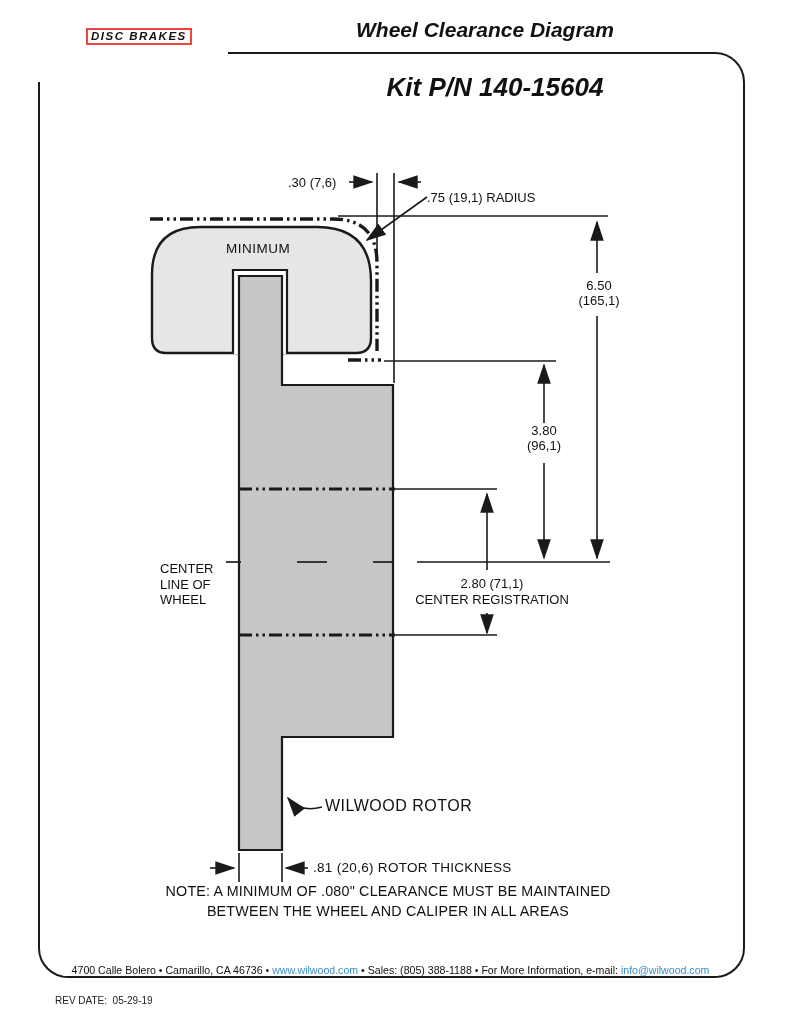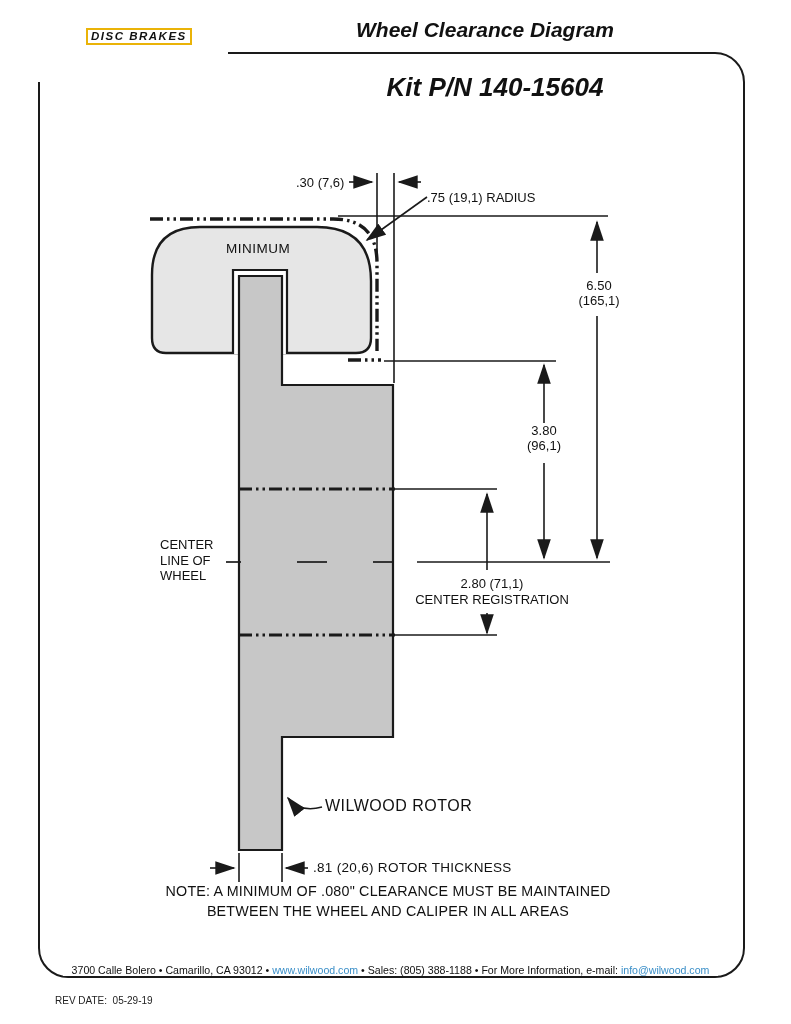--- a/index.html
+++ b/index.html
@@ -5,21 +5,21 @@
   html,body{margin:0;padding:0;background:#ffffff;}
   body{width:791px;height:1024px;position:relative;overflow:hidden;
        font-family:"Liberation Sans",sans-serif;color:#111;}
 
   
   .frame{position:absolute;left:38px;top:52px;width:703px;height:922px;
          border:2px solid #1a1a1a;border-radius:30px;background:transparent;}
 
   
   .logo{position:absolute;left:24px;top:10px;width:204px;height:72px;background:#fff;z-index:4;}
-  .brand-sub{position:absolute;left:62px;top:18px;border:2px solid #eab308;background:#fff;
+  .brand-sub{position:absolute;left:62px;top:18px;border:2px solid #ef4444;background:#fff;
              font-size:11.5px;font-weight:bold;font-style:italic;letter-spacing:1.5px;
              padding:0 3px;line-height:13px;color:#111;z-index:2;}
   .brand{position:absolute;left:0px;top:16px;font-size:46px;font-weight:bold;font-style:italic;
          letter-spacing:-4px;line-height:48px;z-index:1;}
 
   .title{position:absolute;left:295px;top:18px;width:380px;text-align:center;
          font-size:21px;font-weight:bold;font-style:italic;z-index:3;}
   .kit{position:absolute;left:300px;top:72px;width:390px;text-align:center;
        font-size:26px;font-weight:bold;font-style:italic;z-index:3;}
 
@@ -101,49 +101,49 @@
     <path d="M544,423 V365" marker-end="url(#arw)"></path>
     <path d="M544,463 V558" marker-end="url(#arw)"></path>
     <path d="M487,570 V494" marker-end="url(#arw)"></path>
     <path d="M487,613 V633" marker-end="url(#arw)"></path>
     <path d="M322,807 Q300,813 288,798" marker-end="url(#arw)"></path>
     <path d="M210,868 H234" marker-end="url(#arw)"></path>
     <path d="M308,868 H286" marker-end="url(#arw)"></path>
   </g>
 </svg>
 
-<div class="lbl" style="left:296px;top:175px;">.30 (7,6)</div>
+<div class="lbl" style="left:288px;top:175px;">.30 (7,6)</div>
 <div class="lbl" style="left:427px;top:190px;">.75 (19,1) RADIUS</div>
 <div class="lbl lbl-caliper" style="left:226px;top:241px;">MINIMUM</div>
 
 <div class="lbl ctr" style="left:566px;top:278px;width:66px;">
   <div>6.50</div>
   <div>(165,1)</div>
 </div>
 
 <div class="lbl ctr" style="left:512px;top:423px;width:64px;">
   <div>3.80</div>
   <div>(96,1)</div>
 </div>
 
-<div class="lbl" style="left:160px;top:537px;line-height:15.5px;">
+<div class="lbl" style="left:160px;top:561px;line-height:15.5px;">
   <div>CENTER</div>
   <div>LINE OF</div>
   <div>WHEEL</div>
 </div>
 
 <div class="lbl ctr" style="left:392px;top:576px;width:200px;line-height:16px;">
   <div>2.80 (71,1)</div>
   <div>CENTER REGISTRATION</div>
 </div>
 
 <div class="lbl lbl-rotor" style="left:325px;top:798px;">WILWOOD ROTOR</div>
 <div class="lbl lbl-81" style="left:313px;top:860px;">.81 (20,6) ROTOR THICKNESS</div>
 
 <div class="note">
   <div>NOTE: A MINIMUM OF .080" CLEARANCE MUST BE MAINTAINED</div>
   <div>BETWEEN THE WHEEL AND CALIPER IN ALL AREAS</div>
 </div>
 
 <div class="footer">
-  <span class="footer-inner"><span>3700 Calle Bolero • Camarillo, CA 93012 • </span><span class="flink" style="color:#3b8fc8;">www.wilwood.com</span><span> • Sales: (805) 388-1188 • For More Information, e-mail: </span><span class="flink" style="color:#3b8fc8;">info@wilwood.com</span></span>
+  <span class="footer-inner"><span>4700 Calle Bolero • Camarillo, CA 46736 • </span><span class="flink" style="color:#3b8fc8;">www.wilwood.com</span><span> • Sales: (805) 388-1188 • For More Information, e-mail: </span><span class="flink" style="color:#3b8fc8;">info@wilwood.com</span></span>
 </div>
 <div class="rev">REV DATE:  05-29-19</div>
 
 </body></html>

